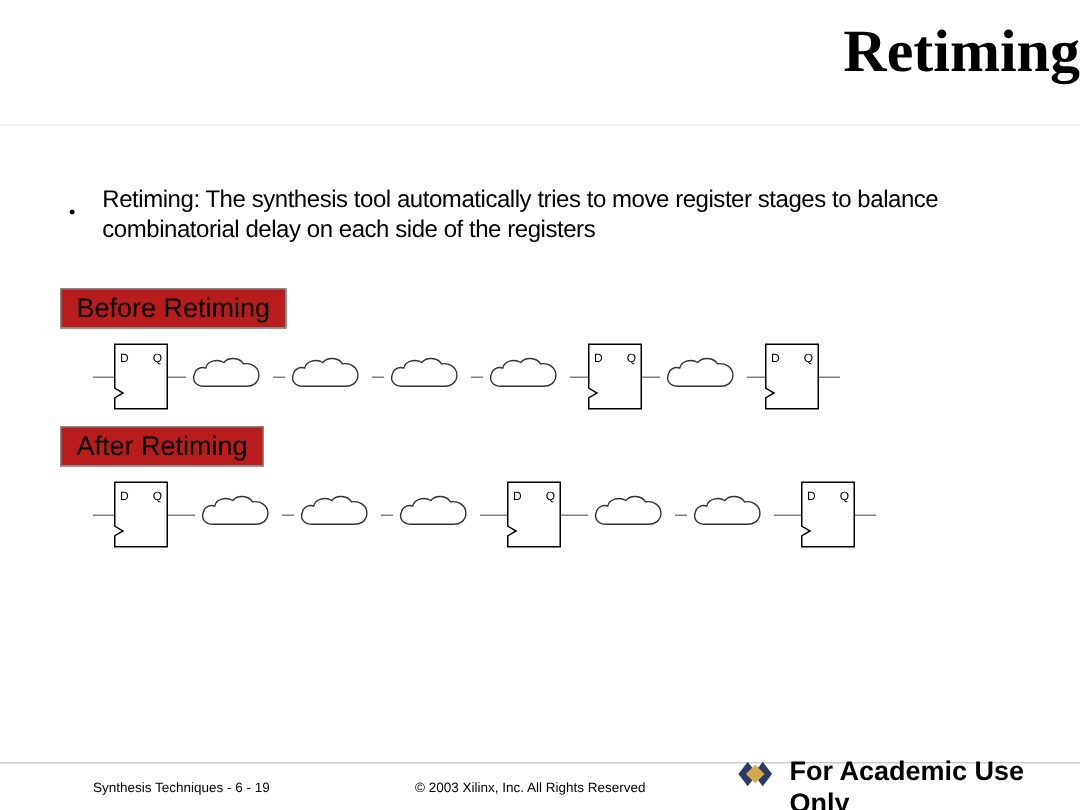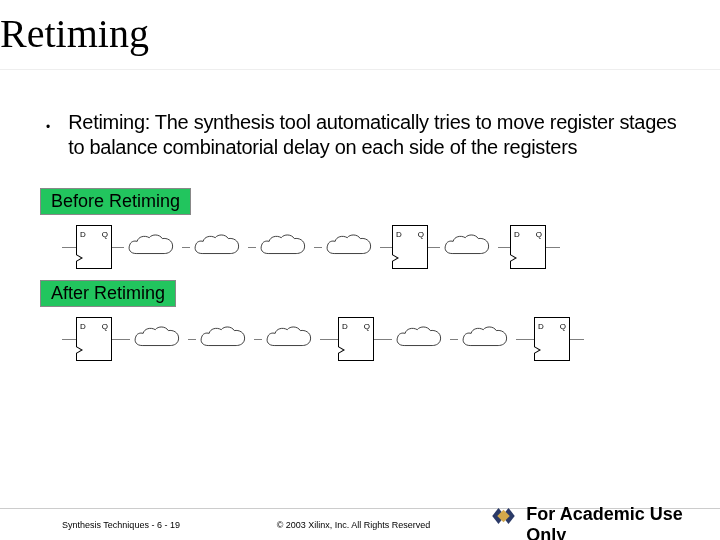--- a/index.html
+++ b/index.html
@@ -5,53 +5,53 @@
   * { box-sizing: border-box; margin: 0; padding: 0; }
   body {
     width: 720px;
     height: 540px;
     background: #fff;
     font-family: Arial, Helvetica, sans-serif;
     position: relative;
     overflow: hidden;
   }
   .title {
-    text-align: left;
+    text-align: right;
     font-family: "Times New Roman", Times, serif;
-    font-weight: normal;
+    font-weight: bold;
     font-size: 40px;
     padding-top: 10px;
-    padding-bottom: 12px;
+    padding-bottom: 26px;
     border-bottom: 1px solid rgba(200,200,200,0.3);
   }
   .body-area {
     padding: 40px 40px 0 40px;
     position: relative;
   }
   .bullet-row {
     display: flex;
     align-items: flex-start;
     gap: 18px;
   }
   .bullet {
     font-size: 12px;
     padding-top: 10px;
     padding-left: 6px;
   }
   .bullet-text {
     font-family: Verdana, Geneva, sans-serif;
-    font-size: 20px;
+    font-size: 16px;
     letter-spacing: -0.3px;
     line-height: 1.25;
     max-width: 620px;
   }
   .section-label {
     display: inline-block;
     border: 1px solid #888;
-    background: #22c55e;
+    background: #b91c1c;
     font-family: Verdana, Geneva, sans-serif;
     font-size: 18px;
     padding: 2px 10px;
     margin-bottom: 8px;
   }
   .diagram-section { margin-top: 28px; }
   .diagram-section.second { margin-top: 9px; }
   .diagram-row {
     display: flex;
     align-items: center;

